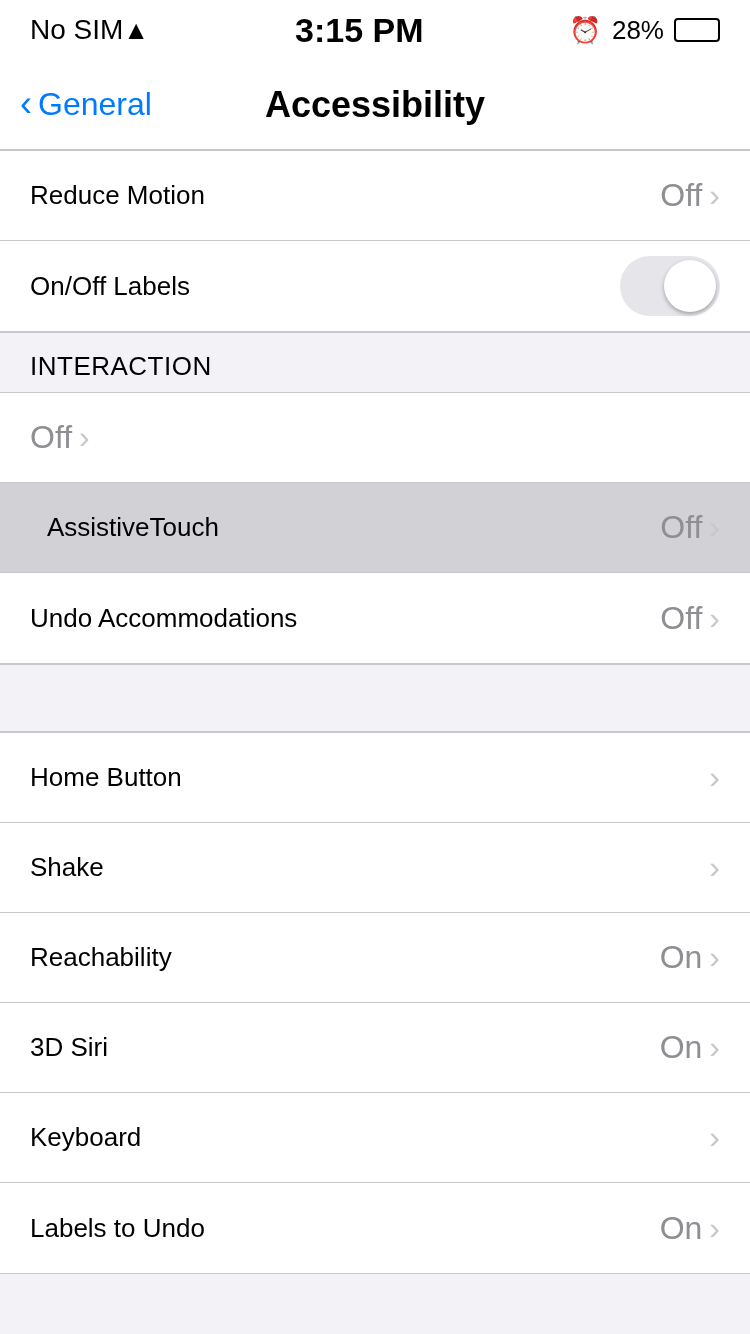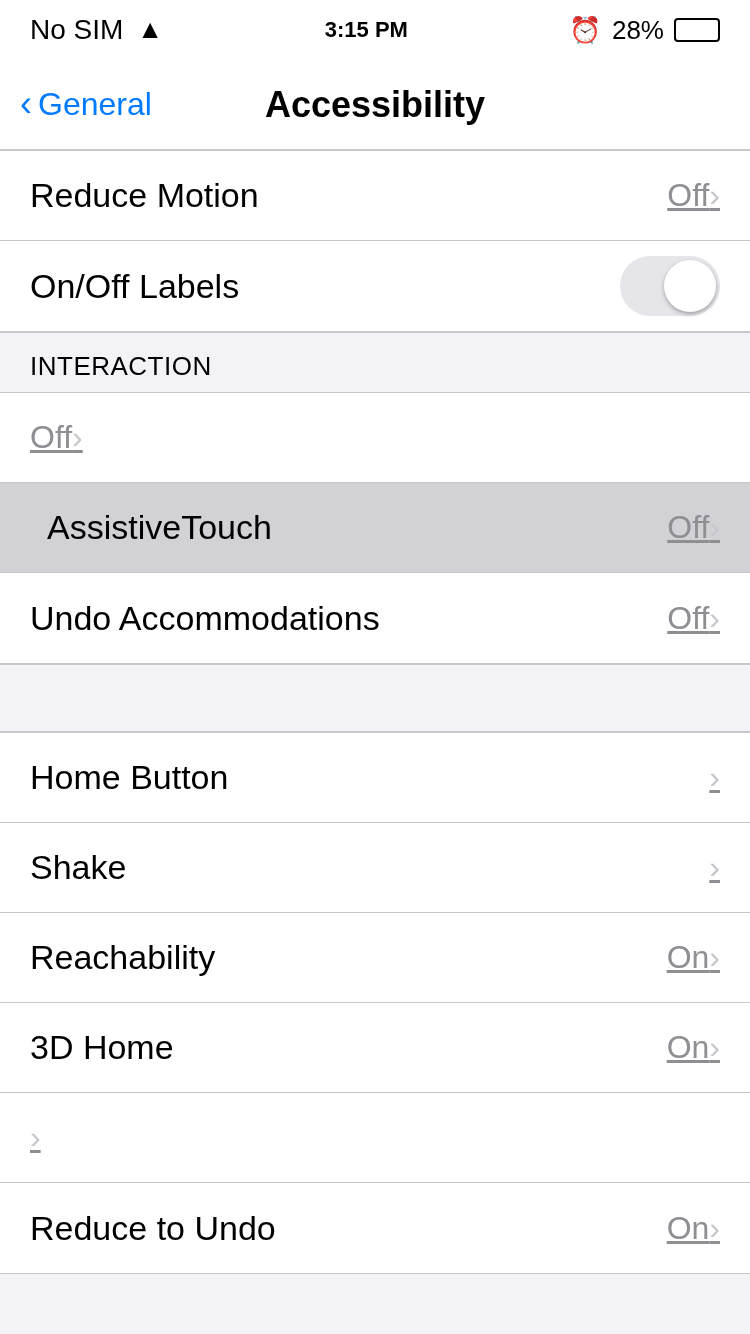--- a/index.html
+++ b/index.html
@@ -18,22 +18,22 @@
     .status-bar {
       background: #fff;
       height: 60px;
       display: flex;
       align-items: center;
       justify-content: space-between;
       padding: 0 30px;
       font-size: 28px;
       font-weight: 500;
     }
-    .status-left { display: flex; gap: 14px; }
-    .status-center { font-size: 22px; font-weight: 600; }
+    .status-left { display: flex; align-items: center; }
+    .status-center { font-size: 34px; font-weight: 600; }
     .status-right { display: flex; align-items: center; gap: 10px; font-size: 26px; }
 
     .wifi-icon { font-size: 26px; }
     .battery-body {
       width: 46px;
       height: 24px;
       border: 2px solid #000;
       border-radius: 4px;
       position: relative;
       display: inline-block;
@@ -112,32 +112,31 @@
     .list-item:last-child {
       border-bottom: none;
       justify-content: space-between;
     }
     .list-item.highlighted {
       background: #d1d1d6;
       padding-left: 47px;
     }
 
     .item-label {
-      font-size: 34px;
+      font-size: 26px;
       color: #000;
       font-weight: 400;
     }
 
     .item-right {
       display: flex;
       align-items: center;
-      gap: 0;
+      gap: 7px;
       color: #8e8e93;
       font-size: 32px;
-      text-decoration: underline;
     }
 
     .chevron {
       color: #c7c7cc;
       font-size: 32px;
       font-weight: 400;
     }
 
     
     .toggle-switch {
@@ -256,32 +255,33 @@
       </div>
     </div>
     <div class="list-item">
       <span class="item-label">Reachability</span>
       <div class="item-right">
         <span>On</span>
         <span class="chevron">›</span>
       </div>
     </div>
     <div class="list-item">
-      <span class="item-label">3D Home</span>
+      <span class="item-label">3D Siri</span>
       <div class="item-right">
         <span>On</span>
         <span class="chevron">›</span>
       </div>
     </div>
     <div class="list-item">
-      <div class="item-right">
-        <span class="chevron">›</span>
-      </div>
-    </div>
-    <div class="list-item">
-      <span class="item-label">Reduce to Undo</span>
+      <span class="item-label">Keyboard</span>
+      <div class="item-right">
+        <span class="chevron">›</span>
+      </div>
+    </div>
+    <div class="list-item">
+      <span class="item-label">Labels to Undo</span>
       <div class="item-right">
         <span>On</span>
         <span class="chevron">›</span>
       </div>
     </div>
   </div>
 </div>
 
 </body></html>

